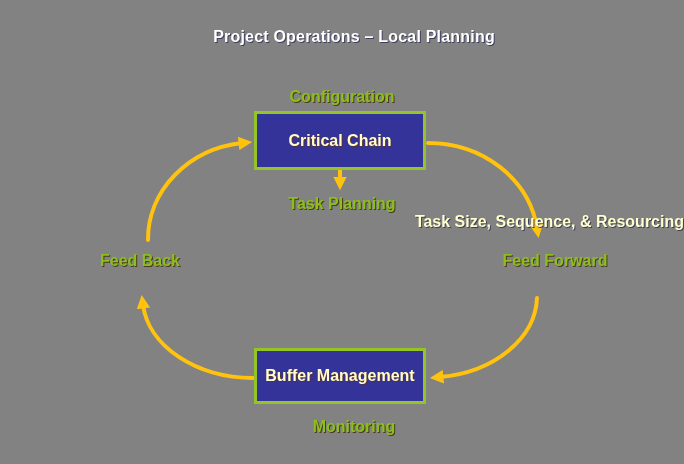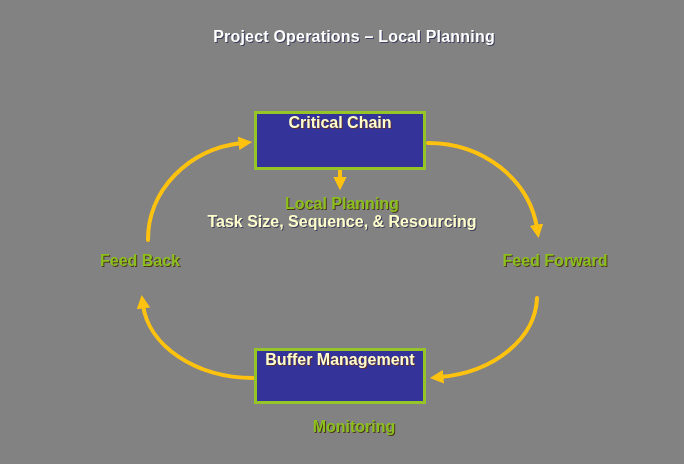--- a/index.html
+++ b/index.html
@@ -50,34 +50,35 @@
   .lbl-localplan  { left: 0; width: 684px; top: 195px; }
   .lbl-feedback   { left: 0; width: 280px; top: 252px; }
   .lbl-feedforward{ left: 420px; width: 270px; top: 252px; }
   .lbl-monitoring { left: 12px; width: 684px; top: 418px; }
 
   .yellow-label {
     position: absolute;
     font-size: 16px;
     color: var(--light-yellow);
     text-shadow: 1px 1px 0 #3d3d5c;
-    text-align: center;
+    text-align: right;
     white-space: nowrap;
   }
   .lbl-tasksize { left: 0; width: 684px; top: 213px; }
 
   .node {
     position: absolute;
     width: 172px;
     background: var(--node-fill);
     border: 3px solid var(--node-border);
     color: var(--node-text);
     font-size: 16px;
     text-align: center;
     display: flex;
+    align-items: center;
     justify-content: center;
     text-shadow: 1px 1px 0 #5c2e33;
     white-space: nowrap;
   }
   .node-critical { left: 254px; top: 111px; height: 59px; }
   .node-buffer   { left: 254px; top: 348px; height: 56px; }
 
   .arrows-svg {
     position: absolute;
     left: 0; top: 0;
@@ -111,26 +112,27 @@
 
     <path class="arc" d="M 428 143 A 110 99 0 0 1 537 228" marker-end="url(#ah)"></path>
 
     <path class="arc" d="M 537 298 A 110 82 0 0 1 440 377" marker-end="url(#ah)"></path>
 
     <path class="arc" d="M 253 378 A 111 81 0 0 1 143 305" marker-end="url(#ah)"></path>
 
     <path class="arc" d="M 340 170 L 340 180" marker-end="url(#ah)"></path>
   </svg>
 
+  <div class="green-label lbl-config">Configuration</div>
 
   <div class="node node-critical">
     <span>Critical Chain</span>
   </div>
 
-  <div class="green-label lbl-localplan">Local Planning</div>
+  <div class="green-label lbl-localplan">Task Planning</div>
   <div class="yellow-label lbl-tasksize">Task Size, Sequence, &amp; Resourcing</div>
 
   <div class="green-label lbl-feedback">Feed Back</div>
   <div class="green-label lbl-feedforward">Feed Forward</div>
 
   <div class="node node-buffer">
     <span>Buffer Management</span>
   </div>
 
   <div class="green-label lbl-monitoring">Monitoring</div>

